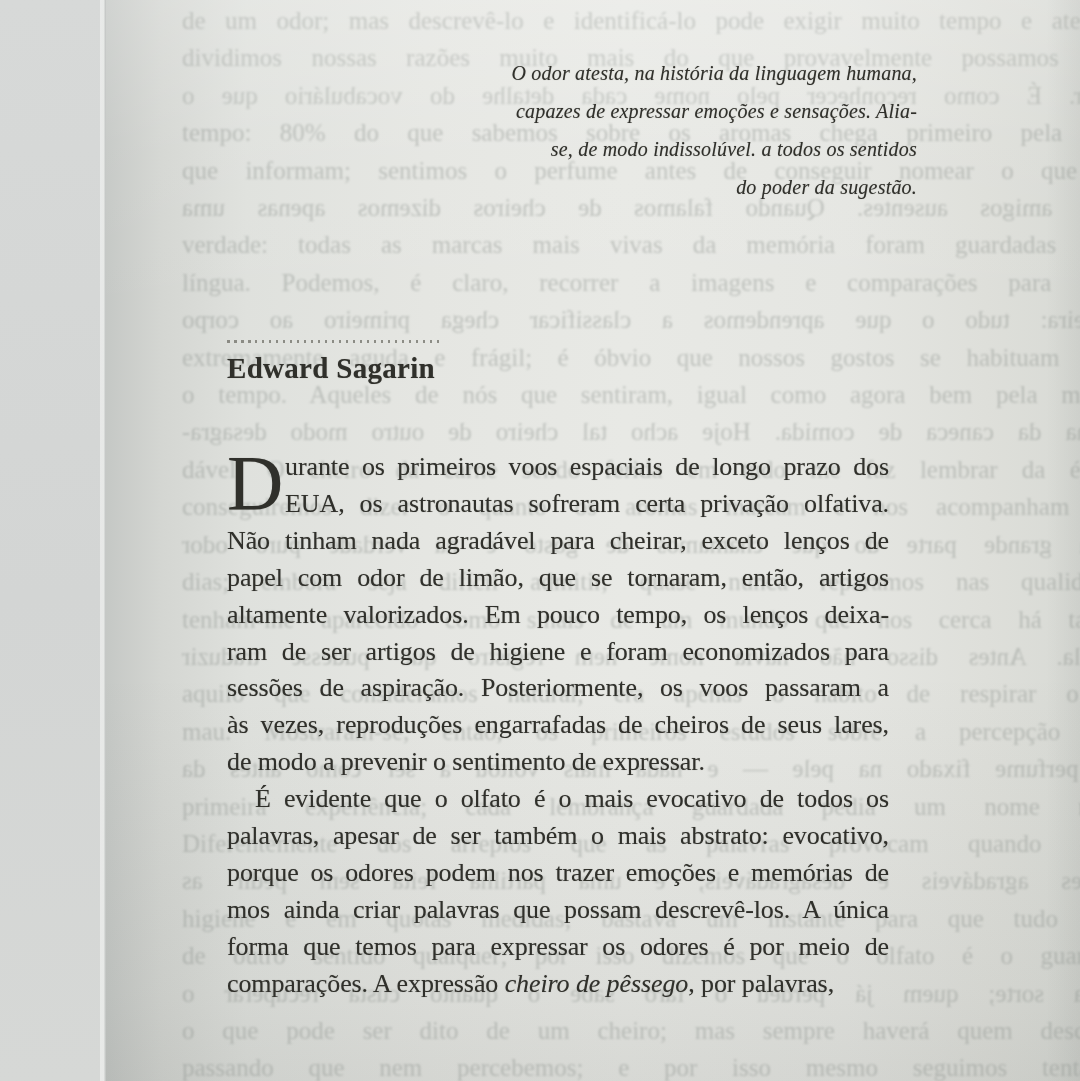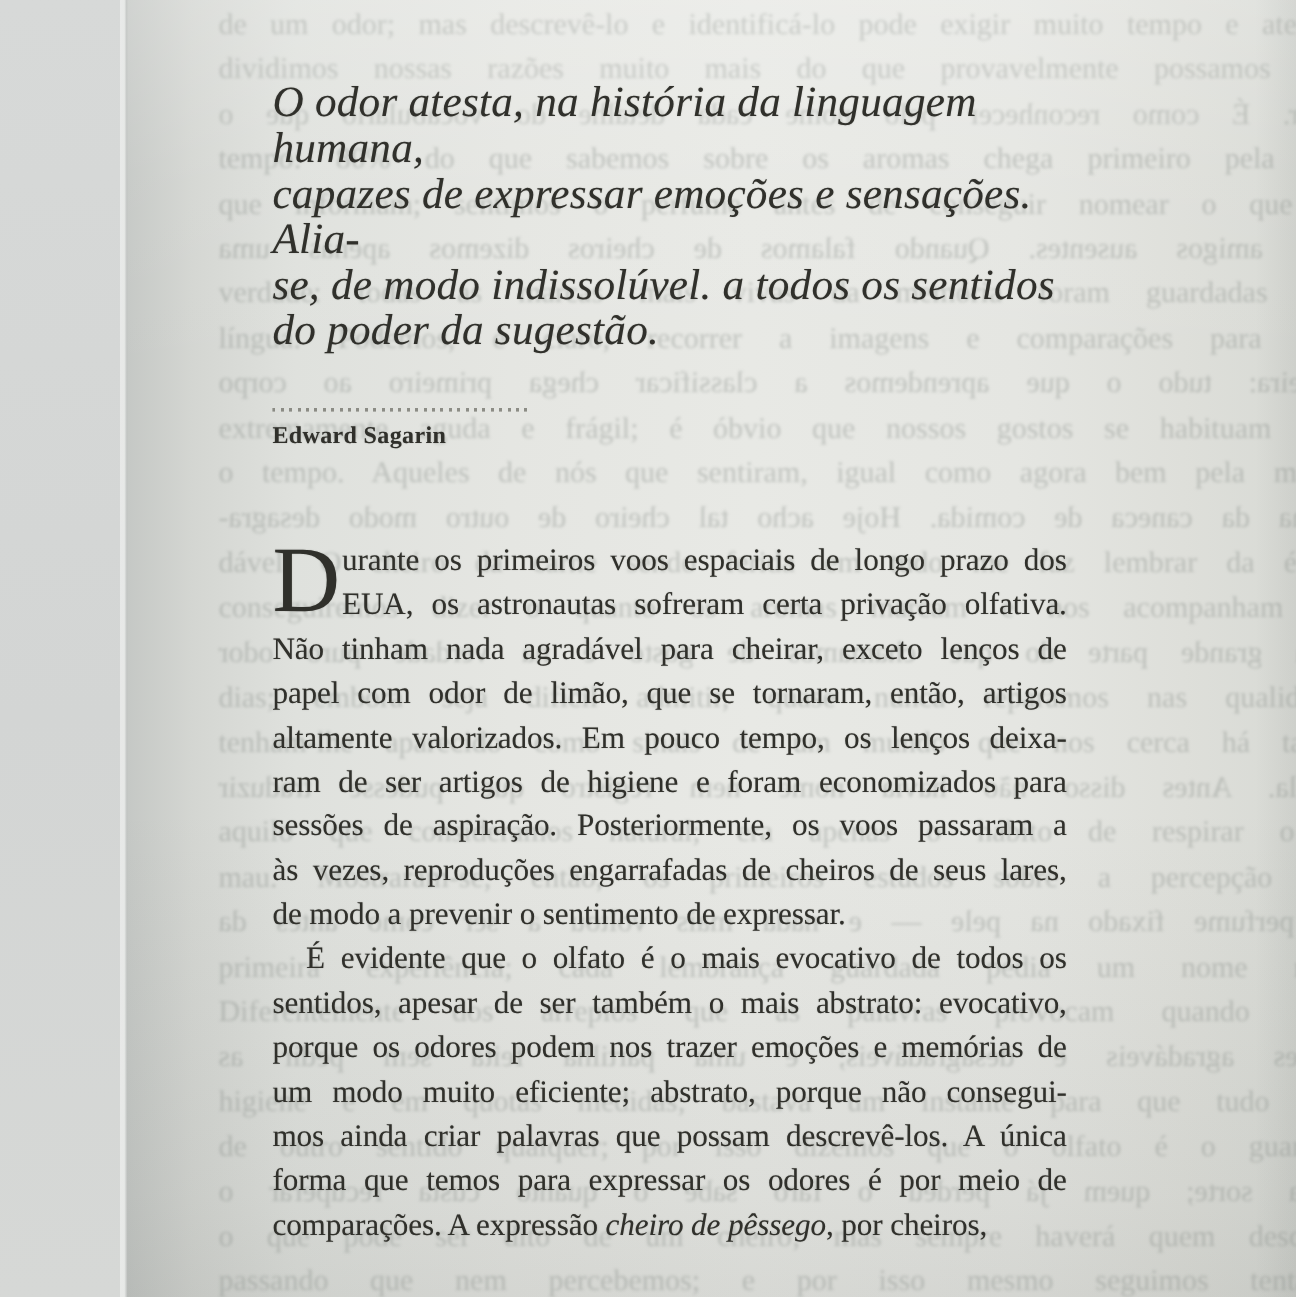--- a/index.html
+++ b/index.html
@@ -47,32 +47,33 @@
     white-space:nowrap;overflow:hidden;
   }
   .ghost-line:nth-child(3n){transform:scaleX(-1);}
   .ghost-line:nth-child(-n+3){opacity:.85;}
 
   
   .ink{color:#30302b;text-shadow:0 0 1px rgba(48,48,43,.35);}
   .content{position:absolute;inset:0;z-index:2;}
 
   .epigraph{
-    position:absolute;left:227px;top:66px;width:690px;
-    font-style:italic;font-size:36px;line-height:38px;
+    position:absolute;left:227px;top:54px;width:690px;
+    font-style:italic;font-size:20px;line-height:38px;
     letter-spacing:.2px;
+    text-align:right;
   }
   .dotted-rule{
     position:absolute;left:227px;top:340px;width:214px;height:3px;
     background:repeating-linear-gradient(to right,#6f6f67 0px,#6f6f67 2.5px,rgba(0,0,0,0) 2.5px,rgba(0,0,0,0) 7px);
     opacity:.75;
   }
   .attribution{
     position:absolute;left:227px;top:352px;
-    font-size:20px;font-weight:700;letter-spacing:.3px;
+    font-size:29px;font-weight:700;letter-spacing:.3px;
   }
 
   .body-text{
     position:absolute;left:227px;top:449px;width:662px;
     font-size:26px;line-height:36.9px;letter-spacing:-.1px;
   }
   .body-line{min-height:36.9px;}
   .just{text-align:justify;text-align-last:justify;}
   .para{position:relative;}
   .dropcap{
@@ -153,24 +154,23 @@
             <div class="body-line just">ram de ser artigos de higiene e foram economizados para</div>
             <div class="body-line just">sessões de aspiração. Posteriormente, os voos passaram a</div>
             <div class="body-line just">às vezes, reproduções engarrafadas de cheiros de seus lares,</div>
           </div>
         <div class="body-line">de modo a prevenir o sentimento de expressar.</div>
       </div>
 
       <div class="para">
         <div class="para2-list">
             <div class="body-line just">É evidente que o olfato é o mais evocativo de todos os</div>
-            <div class="body-line just">sentidos, apesar de ser também o mais abstrato: evocativo,</div>
+            <div class="body-line just">palavras, apesar de ser também o mais abstrato: evocativo,</div>
             <div class="body-line just">porque os odores podem nos trazer emoções e memórias de</div>
-            <div class="body-line just">um modo muito eficiente; abstrato, porque não consegui-</div>
             <div class="body-line just">mos ainda criar palavras que possam descrevê-los. A única</div>
             <div class="body-line just">forma que temos para expressar os odores é por meio de</div>
           </div>
-        <div class="body-line"><span>comparações. A expressão </span><span class="it">cheiro de pêssego</span><span>, por cheiros,</span></div>
+        <div class="body-line"><span>comparações. A expressão </span><span class="it">cheiro de pêssego</span><span>, por palavras,</span></div>
       </div>
 
     </div>
   </div>
 </div>
 
 </body></html>

